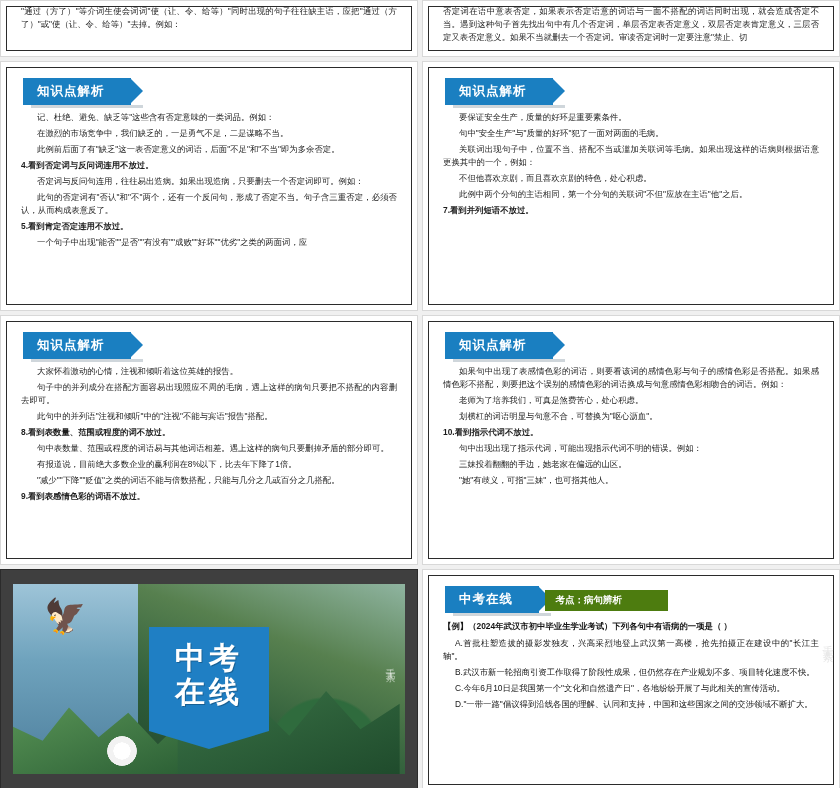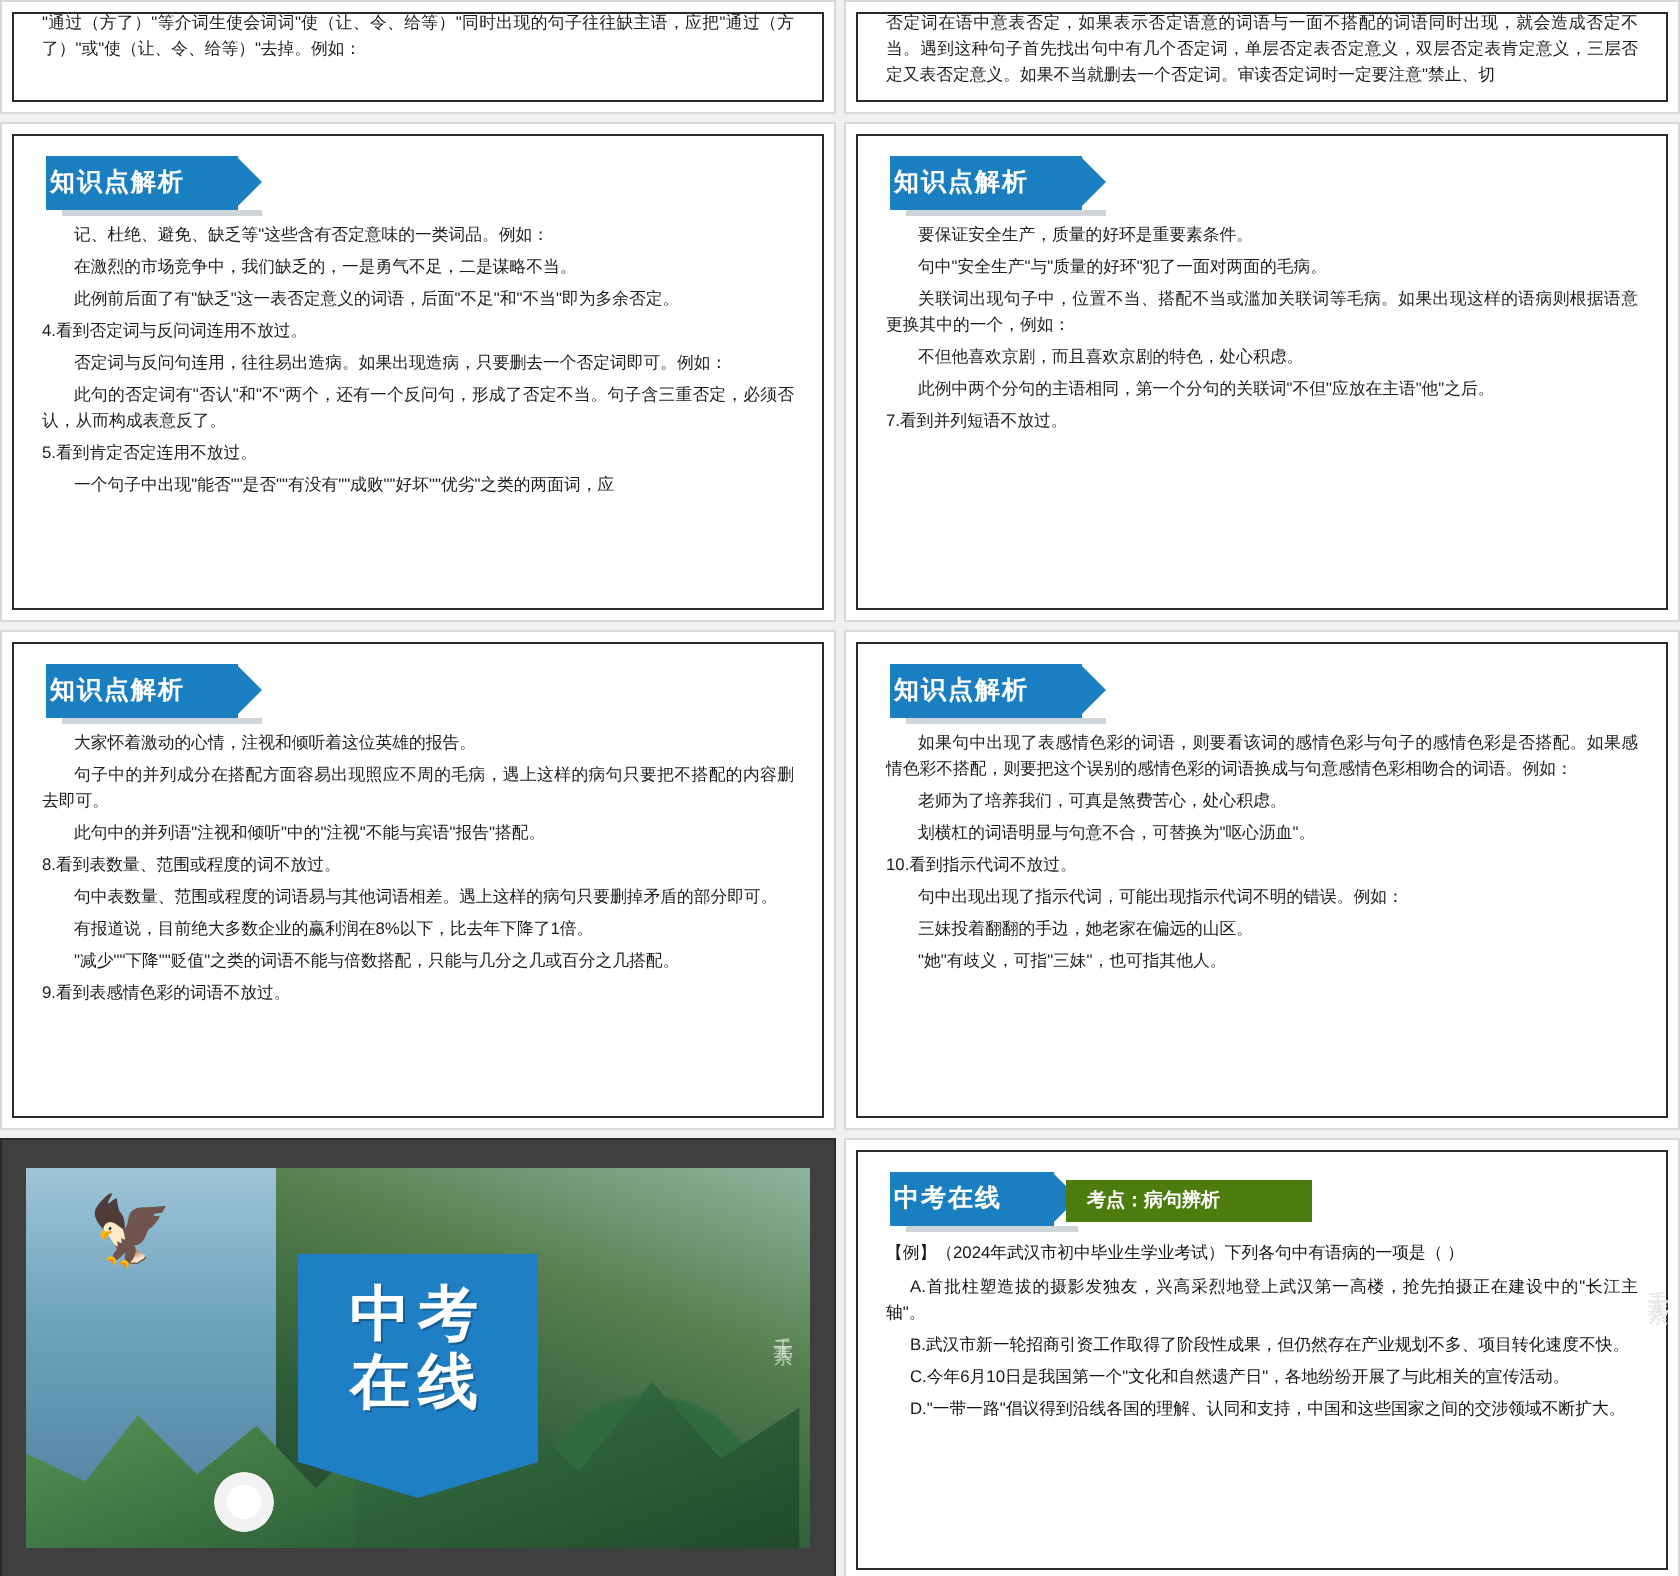--- a/index.html
+++ b/index.html
@@ -31,40 +31,40 @@
     pointer-events:none;
   }
   .content{position:relative;z-index:2;padding:4px 10px 0 10px;}
 
   
   .banner{
     position:relative;display:inline-block;margin:6px 0 6px 2px;
   }
   .banner .bar{
     background:#1a7fc1;color:#fff;font-size:12.5px;font-weight:bold;
-    padding:5px 26px 5px 2px;display:inline-block;letter-spacing:1px;
+    padding:5px 26px 5px 14px;display:inline-block;letter-spacing:1px;
   }
   .banner .tail{
     position:absolute;right:-12px;top:0;width:0;height:0;
     border-top:13px solid transparent;border-bottom:13px solid transparent;
     border-left:13px solid #1a7fc1;
   }
   .banner .shadow{
     position:absolute;left:8px;top:100%;width:calc(100% + 4px);height:3px;
     background:#cfd6db;
   }
 
   p.txt{
     margin:0 0 3px 0;
     font-size:8.4px;line-height:13px;color:#1c1c1c;
     text-align:justify;
   }
   p.indent{text-indent:16px;}
   .blue{color:#1a5fbf;}
-  .numblack{font-weight:normal;color:#111;}
+  .numblack{font-weight:bold;color:#111;}
 
   
   .cover{
     background:#3f3f3f;
     border:1px solid #2b2b2b;
     padding:0;
   }
   .cover-inner{
     position:absolute;left:12px;top:14px;right:12px;bottom:16px;
     background:linear-gradient(180deg,#9ec4d8 0%,#6fa3bd 40%,#4d7e9c 100%);
@@ -111,21 +111,21 @@
     position:absolute;right:8px;top:40%;color:rgba(255,255,255,.55);
     font-size:10px;letter-spacing:2px;writing-mode:vertical-rl;
   }
 
   
   .kaodian{
     background:#4d7c0f;color:#fff;font-size:9.5px;font-weight:bold;
     padding:4px 46px 4px 10px;display:inline-block;margin:4px 0 6px 2px;
     position:relative;
   }
-  .ex-line{font-size:8.4px;line-height:14px;color:#151515;margin:0 0 4px 0;text-align:justify;}
+  .ex-line{font-size:8.4px;line-height:14px;color:#151515;margin:0 0 4px 0;text-align:justify;font-weight:bold;}
   .ex-opt{font-size:8.4px;line-height:13px;color:#151515;margin:0 0 3px 0;text-indent:12px;text-align:justify;}
   .top-partial{padding-top:0;}
   .top-partial p{margin-top:0;}
   .wm-right{
     position:absolute;right:4px;top:30%;color:#e6e6e6;font-size:11px;letter-spacing:3px;
     writing-mode:vertical-rl;z-index:1;
   }
 </style>
 </head>
 <body>

